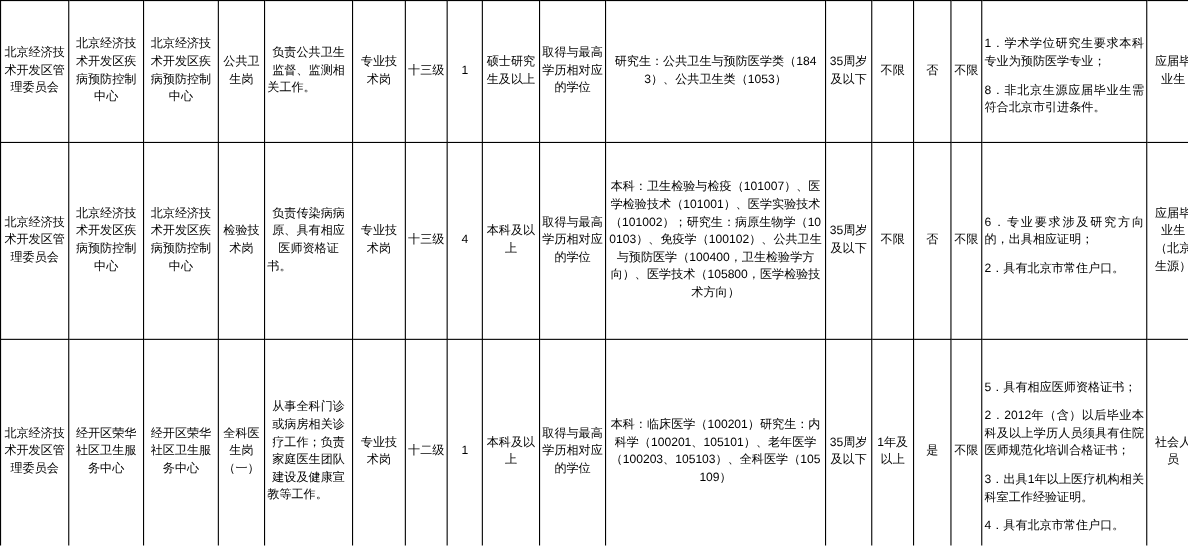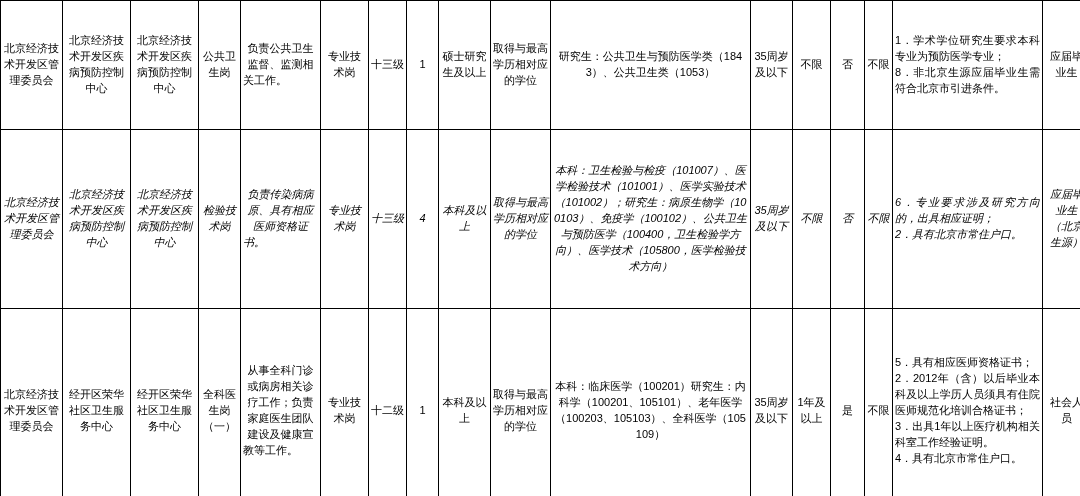--- a/index.html
+++ b/index.html
@@ -45,31 +45,32 @@
   col.c9 { width: 60px; }
   col.c10 { width: 200px; }
   col.c11 { width: 42px; }
   col.c12 { width: 38px; }
   col.c13 { width: 34px; }
   col.c14 { width: 28px; }
   col.c16 { width: 150px; }
   col.c17 { width: 48px; }
 
   tr.row-1 td { height: 122px; }
-  tr.row-2 td { height: 172px; font-style: italic; }
+  tr.row-2 td { height: 172px; }
   tr.row-3 td { height: 198px; }
 
   .cell-list {
     text-align: left;
     padding-left: 6px;
     padding-right: 4px;
   }
   .cell-list div {
     text-align: justify;
     text-align-last: left;
+    margin-top: 10px;
   }
 </style>
 </head>
 <body>
 
 <table class="recruit-table">
   <colgroup>
     <col class="c0">
       <col class="c1">
       <col class="c2">

